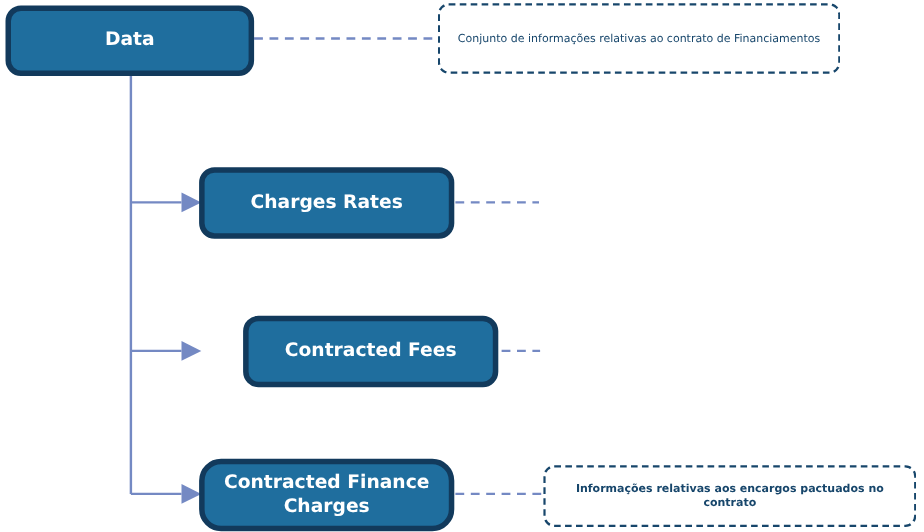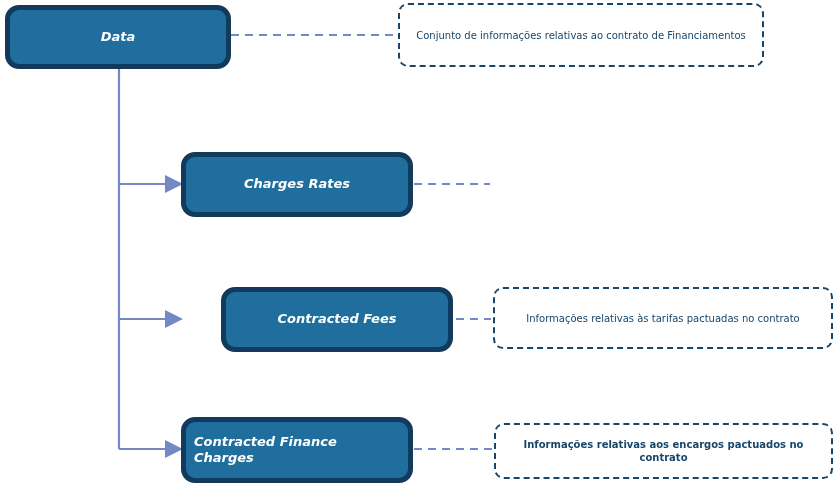--- a/index.html
+++ b/index.html
@@ -36,47 +36,47 @@
   }
   .connectors polygon {
     fill: var(--connector);
   }
   .node {
     position: absolute;
     background: var(--node-fill);
     border: 5px solid var(--node-border);
     border-radius: 14px;
     color: var(--node-text);
-    font-size: 13px;
+    font-size: 17px;
     font-weight: bold;
     display: flex;
     align-items: center;
     justify-content: center;
+    text-align: center;
     line-height: 1.25;
     padding: 2px 8px;
-    font-style: italic;
   }
   .note {
     position: absolute;
     background: var(--background);
     border: 2px dashed var(--note-border);
     border-radius: 10px;
     color: var(--note-text);
     font-size: 10px;
     display: flex;
     align-items: center;
     justify-content: center;
     text-align: center;
     line-height: 1.3;
     padding: 4px 10px;
   }
   .node-root   { left: 5px;   top: 5px;   width: 226px; height: 64px; }
   .node-child1 { left: 181px; top: 152px; width: 232px; height: 65px; }
   .node-child2 { left: 181px; top: 287px; width: 232px; height: 65px; margin-left: 40px; }
-  .node-child3 { left: 181px; top: 417px; width: 232px; height: 66px; }
+  .node-child3 { left: 181px; top: 417px; width: 232px; height: 66px; border-radius: 20px; }
   .note-0 { left: 398px; top: 3px;   width: 366px; height: 64px; }
   .note-1 { left: 492px; top: 152px; width: 341px; height: 61px; }
   .note-2 { left: 493px; top: 287px; width: 340px; height: 62px; }
   .note-3 { left: 494px; top: 423px; width: 339px; height: 56px; font-weight: bold; }
 </style>
 </head>
 <body>
 
 <div class="canvas">
 
@@ -106,20 +106,17 @@
   <div class="node node-child2">
     <span>Contracted Fees</span>
   </div>
   <div class="node node-child3">
     <span>Contracted Finance Charges</span>
   </div>
 
   <div class="note note-0">
     <span>Conjunto de informações relativas ao contrato de Financiamentos</span>
   </div>
-  <div class="note note-2">
-    <span>Informações relativas às tarifas pactuadas no contrato</span>
-  </div>
   <div class="note note-3">
     <span>Informações relativas aos encargos pactuados no contrato</span>
   </div>
 
 </div>
 
 </body></html>

